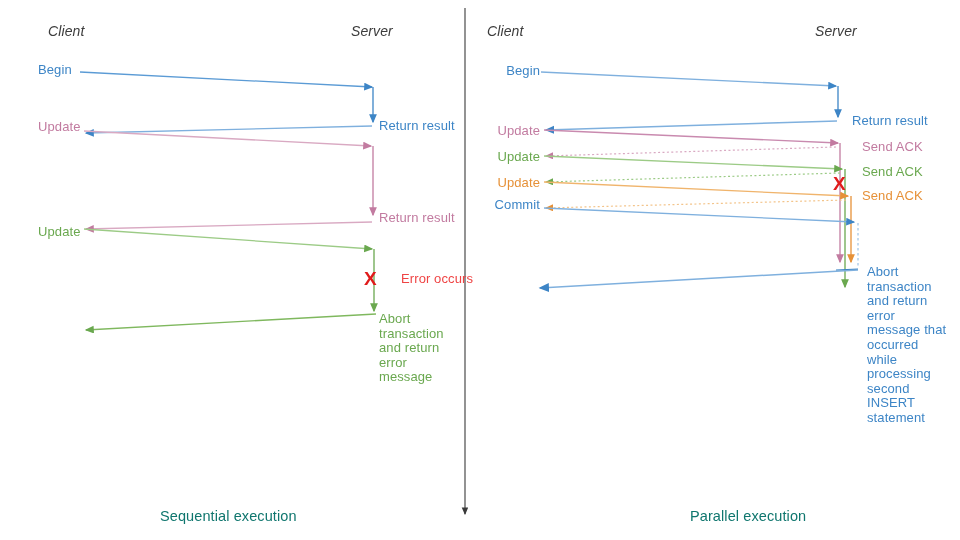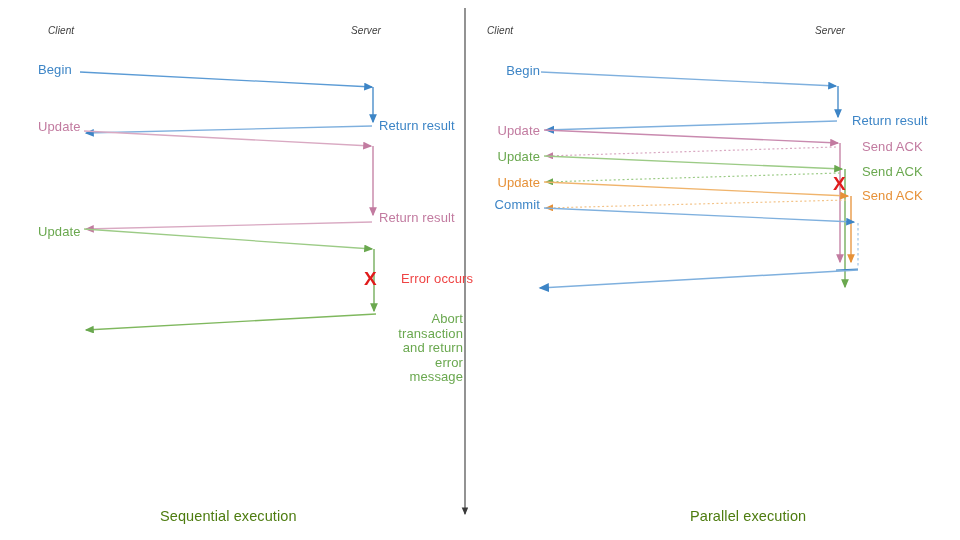--- a/index.html
+++ b/index.html
@@ -26,26 +26,26 @@
     position: absolute;
     font-family: "Liberation Sans", sans-serif;
     font-size: 13px;
     line-height: 14.6px;
     white-space: pre;
     letter-spacing: 0.1px;
   }
   .lbl.wrap { white-space: normal; }
   .actor {
     font-style: italic;
-    font-size: 10px;
+    font-size: 14px;
     color: #3c3c3c;
   }
   .caption {
     font-size: 14.5px;
-    color: #4d7c0f;
+    color: #0f766e;
   }
   .timelbl {
     font-size: 12.5px;
     color: #2a2a2a;
   }
   .xmark {
     position: absolute;
     font-family: "Liberation Sans", sans-serif;
     font-weight: bold;
     font-size: 19px;
@@ -146,21 +146,21 @@
   <div class="lbl" style="left:38px; top:63px; color:#3d85c6;">Begin</div>
   <div class="lbl" style="left:38px; top:120px; color:#c27ba0;">Update</div>
   <div class="lbl" style="left:38px; top:225px; color:#6aa84f;">Update</div>
 
   <div class="lbl" style="left:379px; top:119px; color:#3d85c6;">Return result</div>
   <div class="lbl" style="left:379px; top:211px; color:#c27ba0;">Return result</div>
 
   <div class="xmark" style="left:364px; top:269px;">X</div>
   <div class="lbl" style="left:381px; top:272px; color:#ef4444;margin-left:20px;">Error occurs</div>
 
-  <div class="lbl wrap" style="left:379px; top:312px; width:84px; color:#6aa84f;text-align:right;">Abort
+  <div class="lbl wrap" style="left:379px; top:312px; width:84px; color:#6aa84f;">Abort
 transaction
 and return
 error message</div>
 
   <div class="lbl caption" style="left:160px; top:509px;">Sequential execution</div>
 
   <div class="lbl timelbl" style="left:451px; top:521px;margin-top:40px;">Time</div>
 
   <div class="lbl actor" style="left:487px; top:24px;">Client</div>
   <div class="lbl actor" style="left:815px; top:24px;">Server</div>
@@ -171,16 +171,26 @@
   <div class="lbl ralign" style="left:440px; top:176px; width:100px; color:#e69138;">Update</div>
   <div class="lbl ralign" style="left:440px; top:198px; width:100px; color:#3d85c6;">Commit</div>
 
   <div class="lbl" style="left:852px; top:114px; color:#3d85c6;">Return result</div>
   <div class="lbl" style="left:862px; top:140px; color:#c27ba0;">Send ACK</div>
   <div class="lbl" style="left:862px; top:165px; color:#6aa84f;">Send ACK</div>
   <div class="lbl" style="left:862px; top:189px; color:#e69138;">Send ACK</div>
 
   <div class="xmark" style="left:833px; top:174px;">X</div>
 
+  <div class="lbl wrap" style="left:867px; top:265px; width:80px; color:#3d85c6;">Abort
+transaction
+and return
+error message
+that occurred
+while
+processing
+second
+INSERT
+statement</div>
 
   <div class="lbl caption" style="left:690px; top:509px;">Parallel execution</div>
 
 </div>
 
 </body></html>

